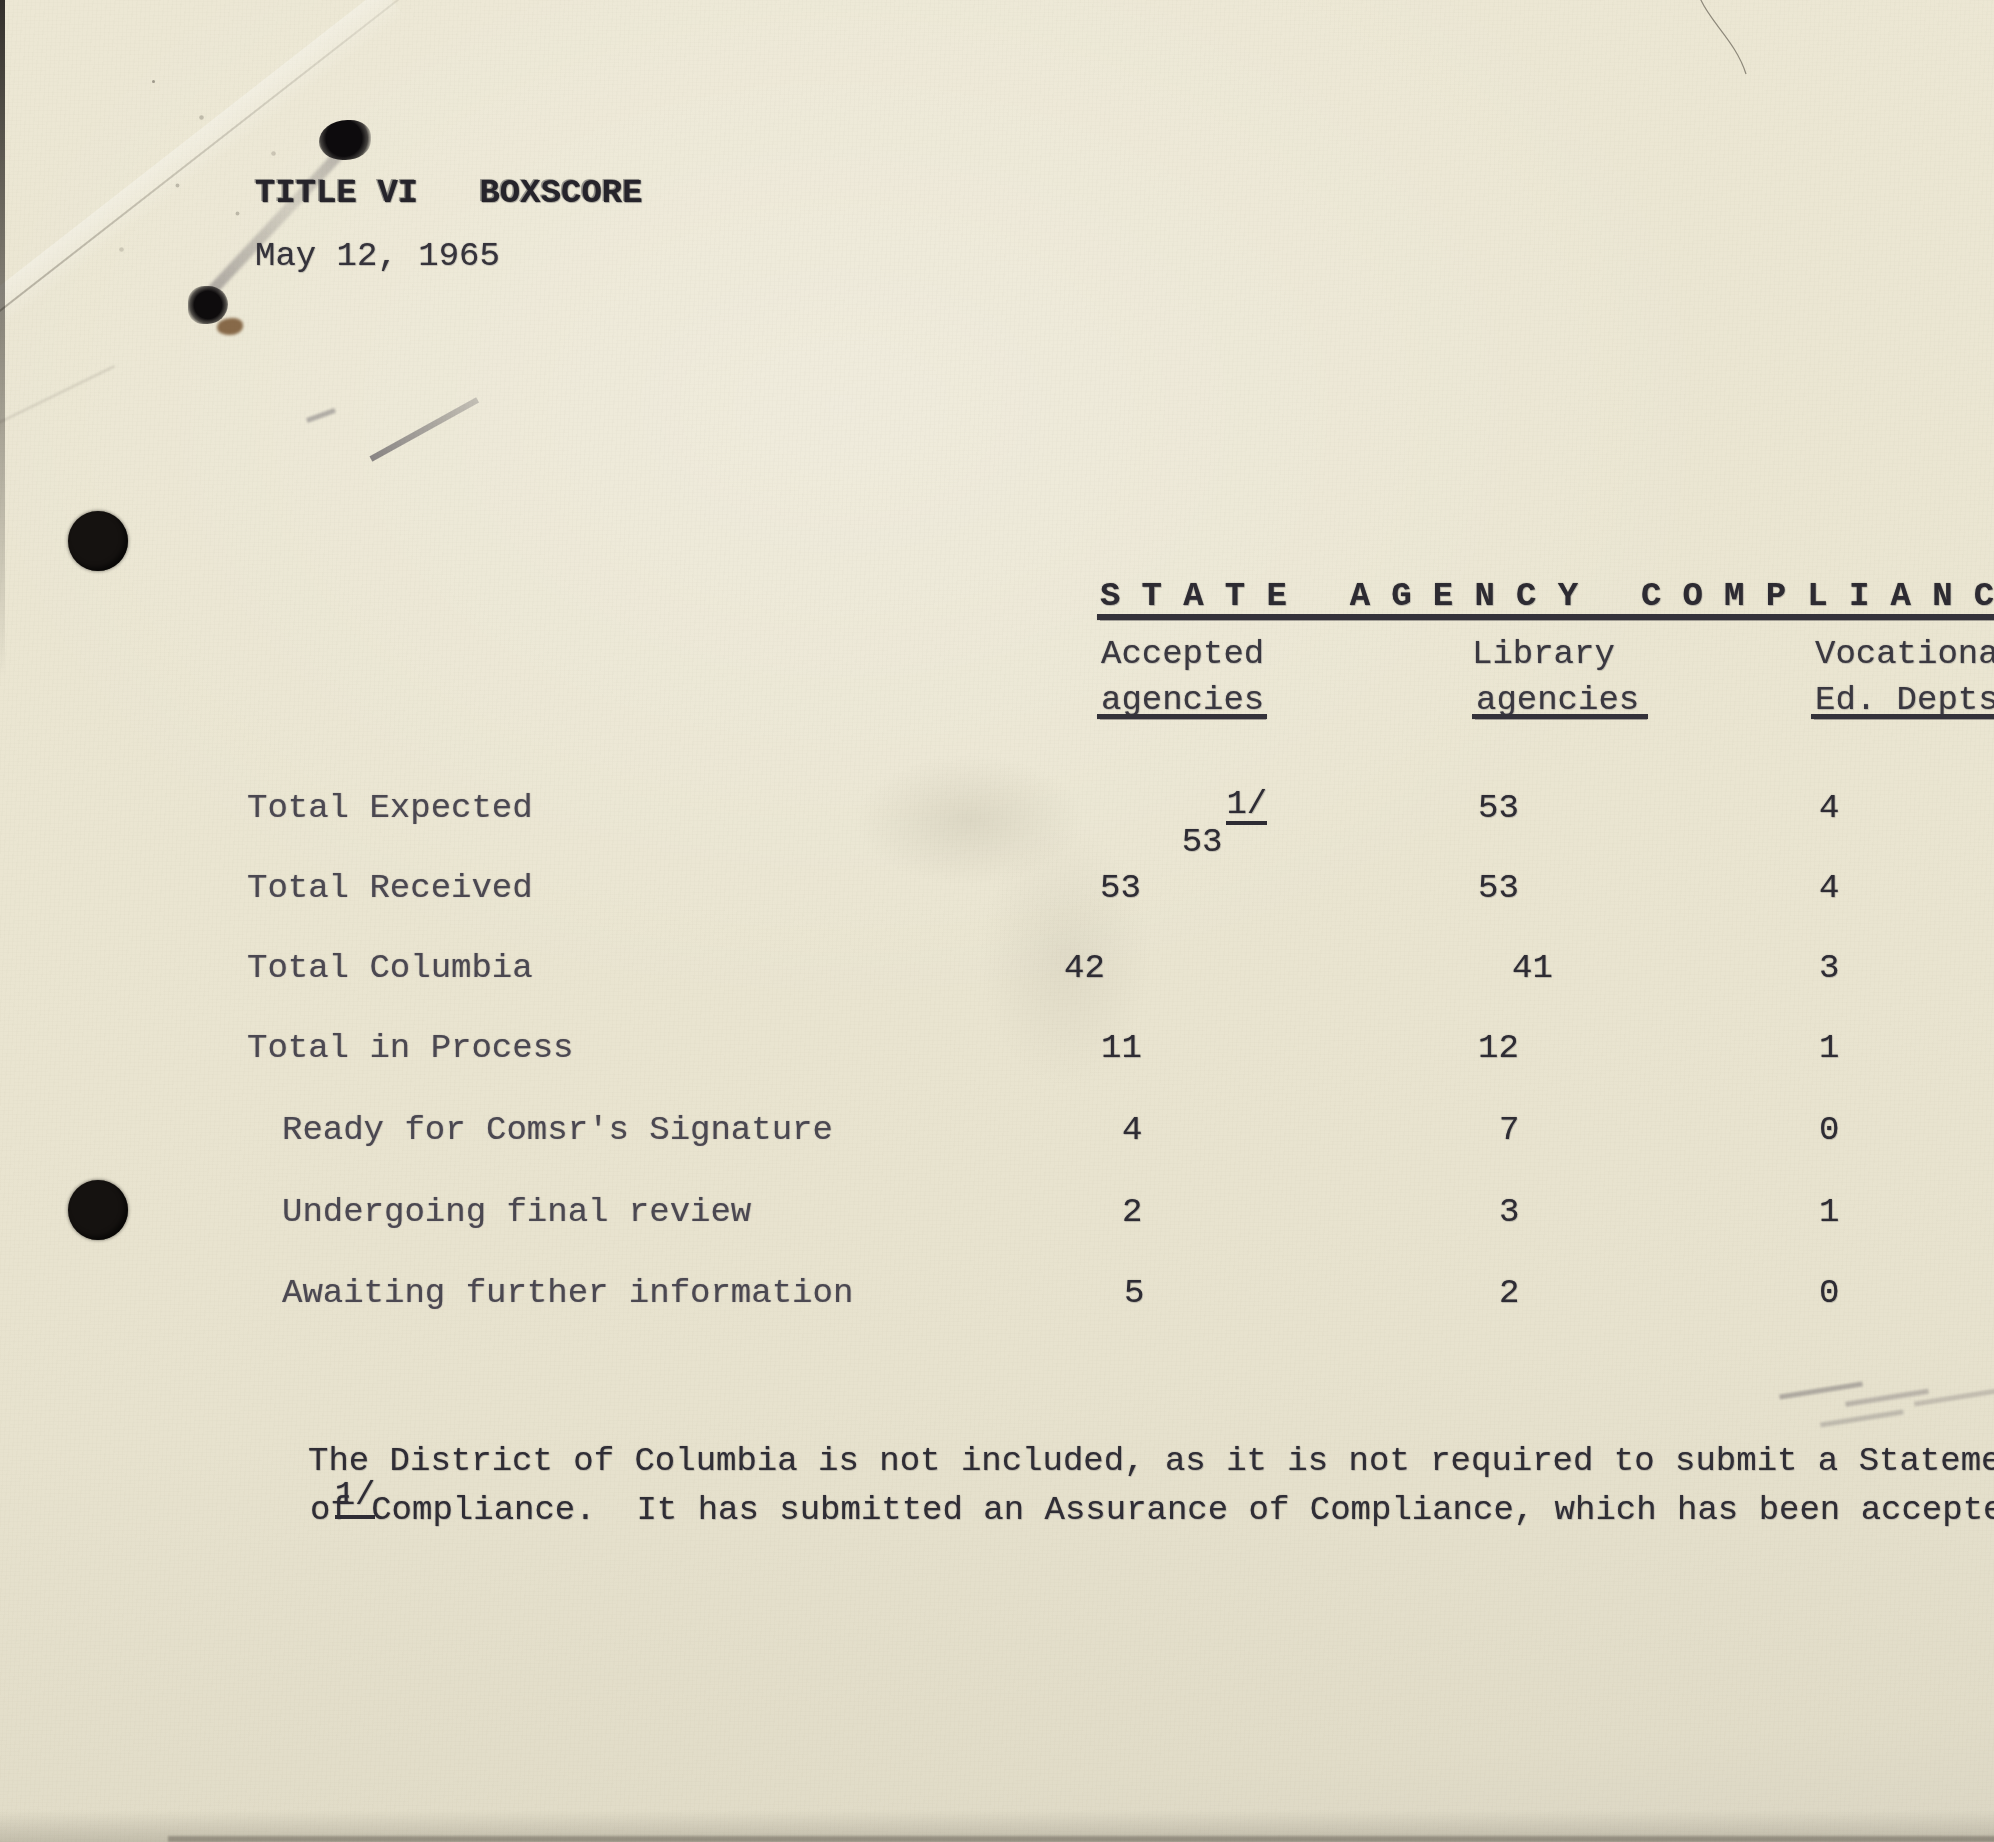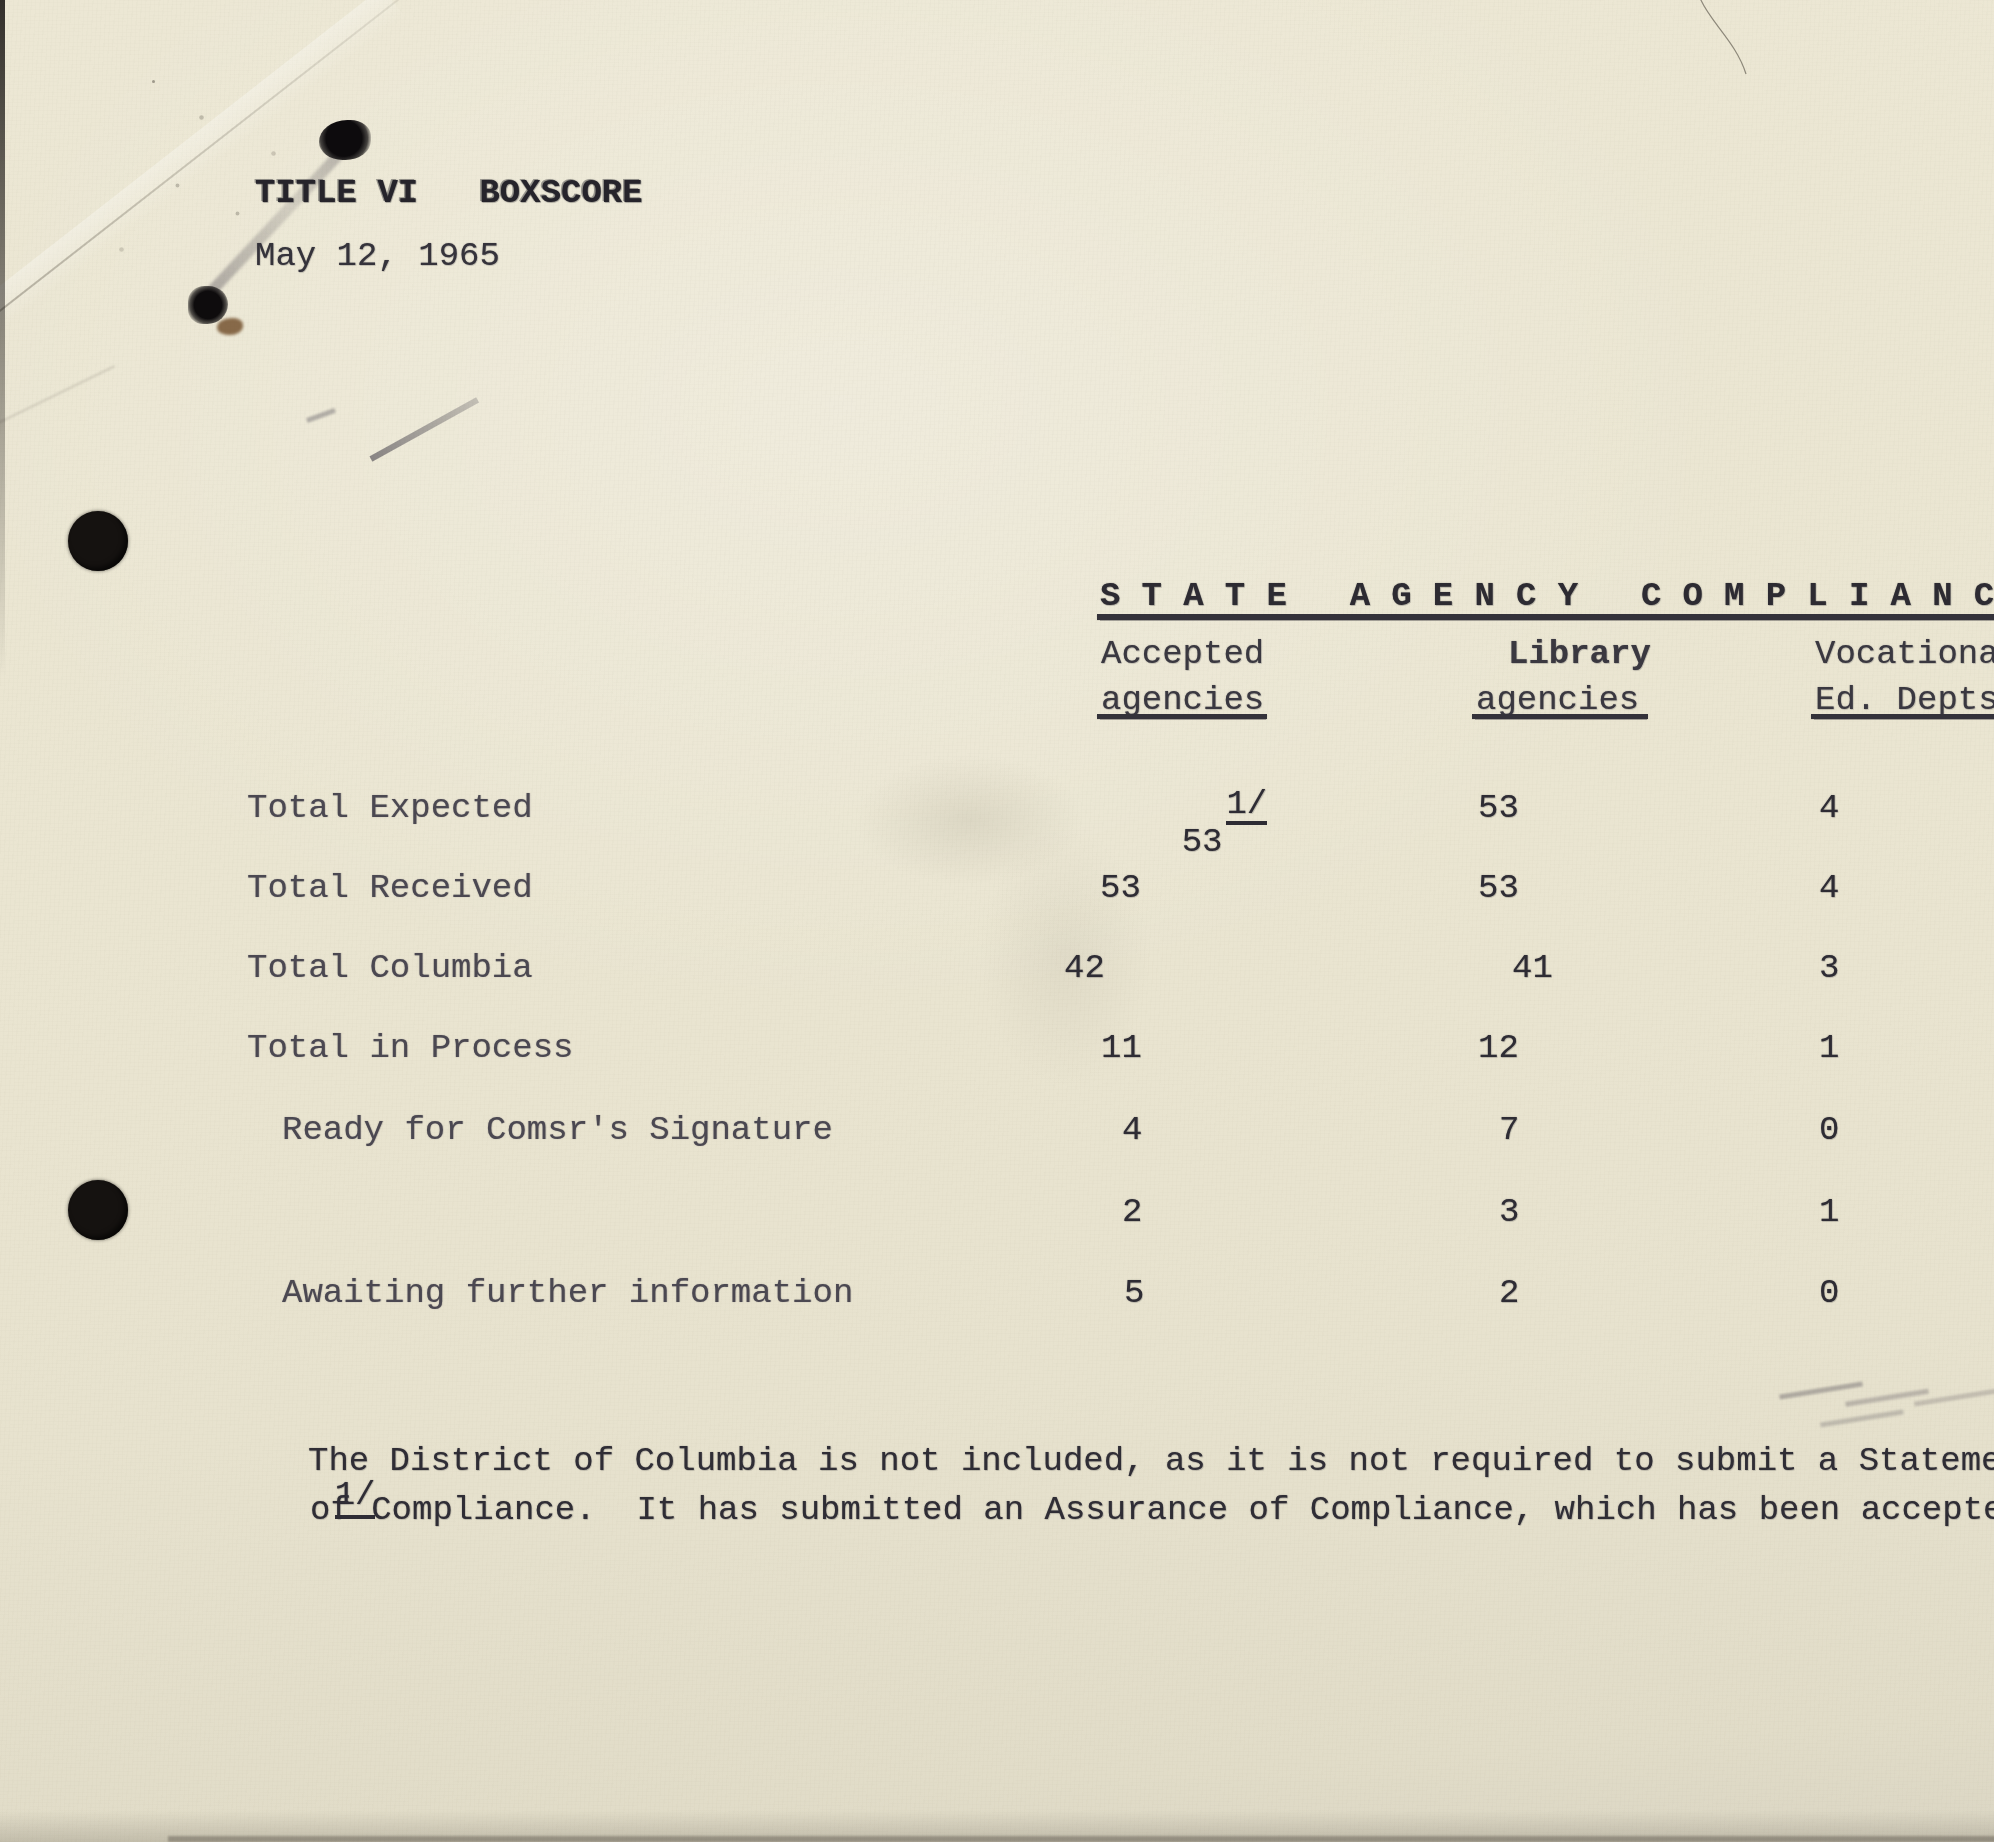--- a/index.html
+++ b/index.html
@@ -89,33 +89,34 @@
   <div class="t title" style="left:255px;top:176px;">TITLE VI   BOXSCORE</div>
   <div class="t date" style="left:255px;top:239px;">May 12, 1965</div>
 
   <div class="t bighead" style="left:1100px;top:579px;">S T A T E   A G E N C Y   C O M P L I A N C E S</div>
   <div class="rule art" style="left:1097px;top:614px;width:942px;height:6.4px;"></div>
 
   <div class="t colhead" style="left:1101px;top:637px;">Accepted</div>
   <div class="t colhead" style="left:1101px;top:683px;">agencies</div>
   <div class="rule art" style="left:1097px;top:714px;width:170px;height:5.2px;"></div>
 
-  <div class="t colhead" style="left:1508px;top:637px;font-weight:bold;">Library</div>
+  <div class="t colhead" style="left:1472px;top:637px;">Library</div>
   <div class="t colhead" style="left:1476px;top:683px;">agencies</div>
   <div class="rule art" style="left:1472px;top:714px;width:176px;height:5.2px;"></div>
 
   <div class="t colhead" style="left:1815px;top:637px;">Vocational</div>
   <div class="t colhead" style="left:1815px;top:683px;">Ed. Depts.</div>
   <div class="rule art" style="left:1811px;top:714px;width:207px;height:5.2px;"></div>
 
   <div class="t label" style="left:247px;top:791px;">Total Expected</div>
   <div class="t label" style="left:247px;top:871px;">Total Received</div>
   <div class="t label" style="left:247px;top:951px;">Total Columbia</div>
   <div class="t label" style="left:247px;top:1031px;">Total in Process</div>
   <div class="t label" style="left:282px;top:1113px;">Ready for Comsr's Signature</div>
+  <div class="t label" style="left:282px;top:1195px;">Undergoing final review</div>
   <div class="t label" style="left:282px;top:1276px;">Awaiting further information</div>
 
   <div class="t num" style="left:1100px;top:791px;">
     <span>53</span><span class="fnref">1/</span>
   </div>
   <div class="t num" style="left:1100px;top:871px;">53</div>
   <div class="t num" style="left:1064px;top:951px;">42</div>
   <div class="t num" style="left:1101px;top:1031px;">11</div>
   <div class="t num" style="left:1122px;top:1113px;">4</div>
   <div class="t num" style="left:1122px;top:1195px;">2</div>

